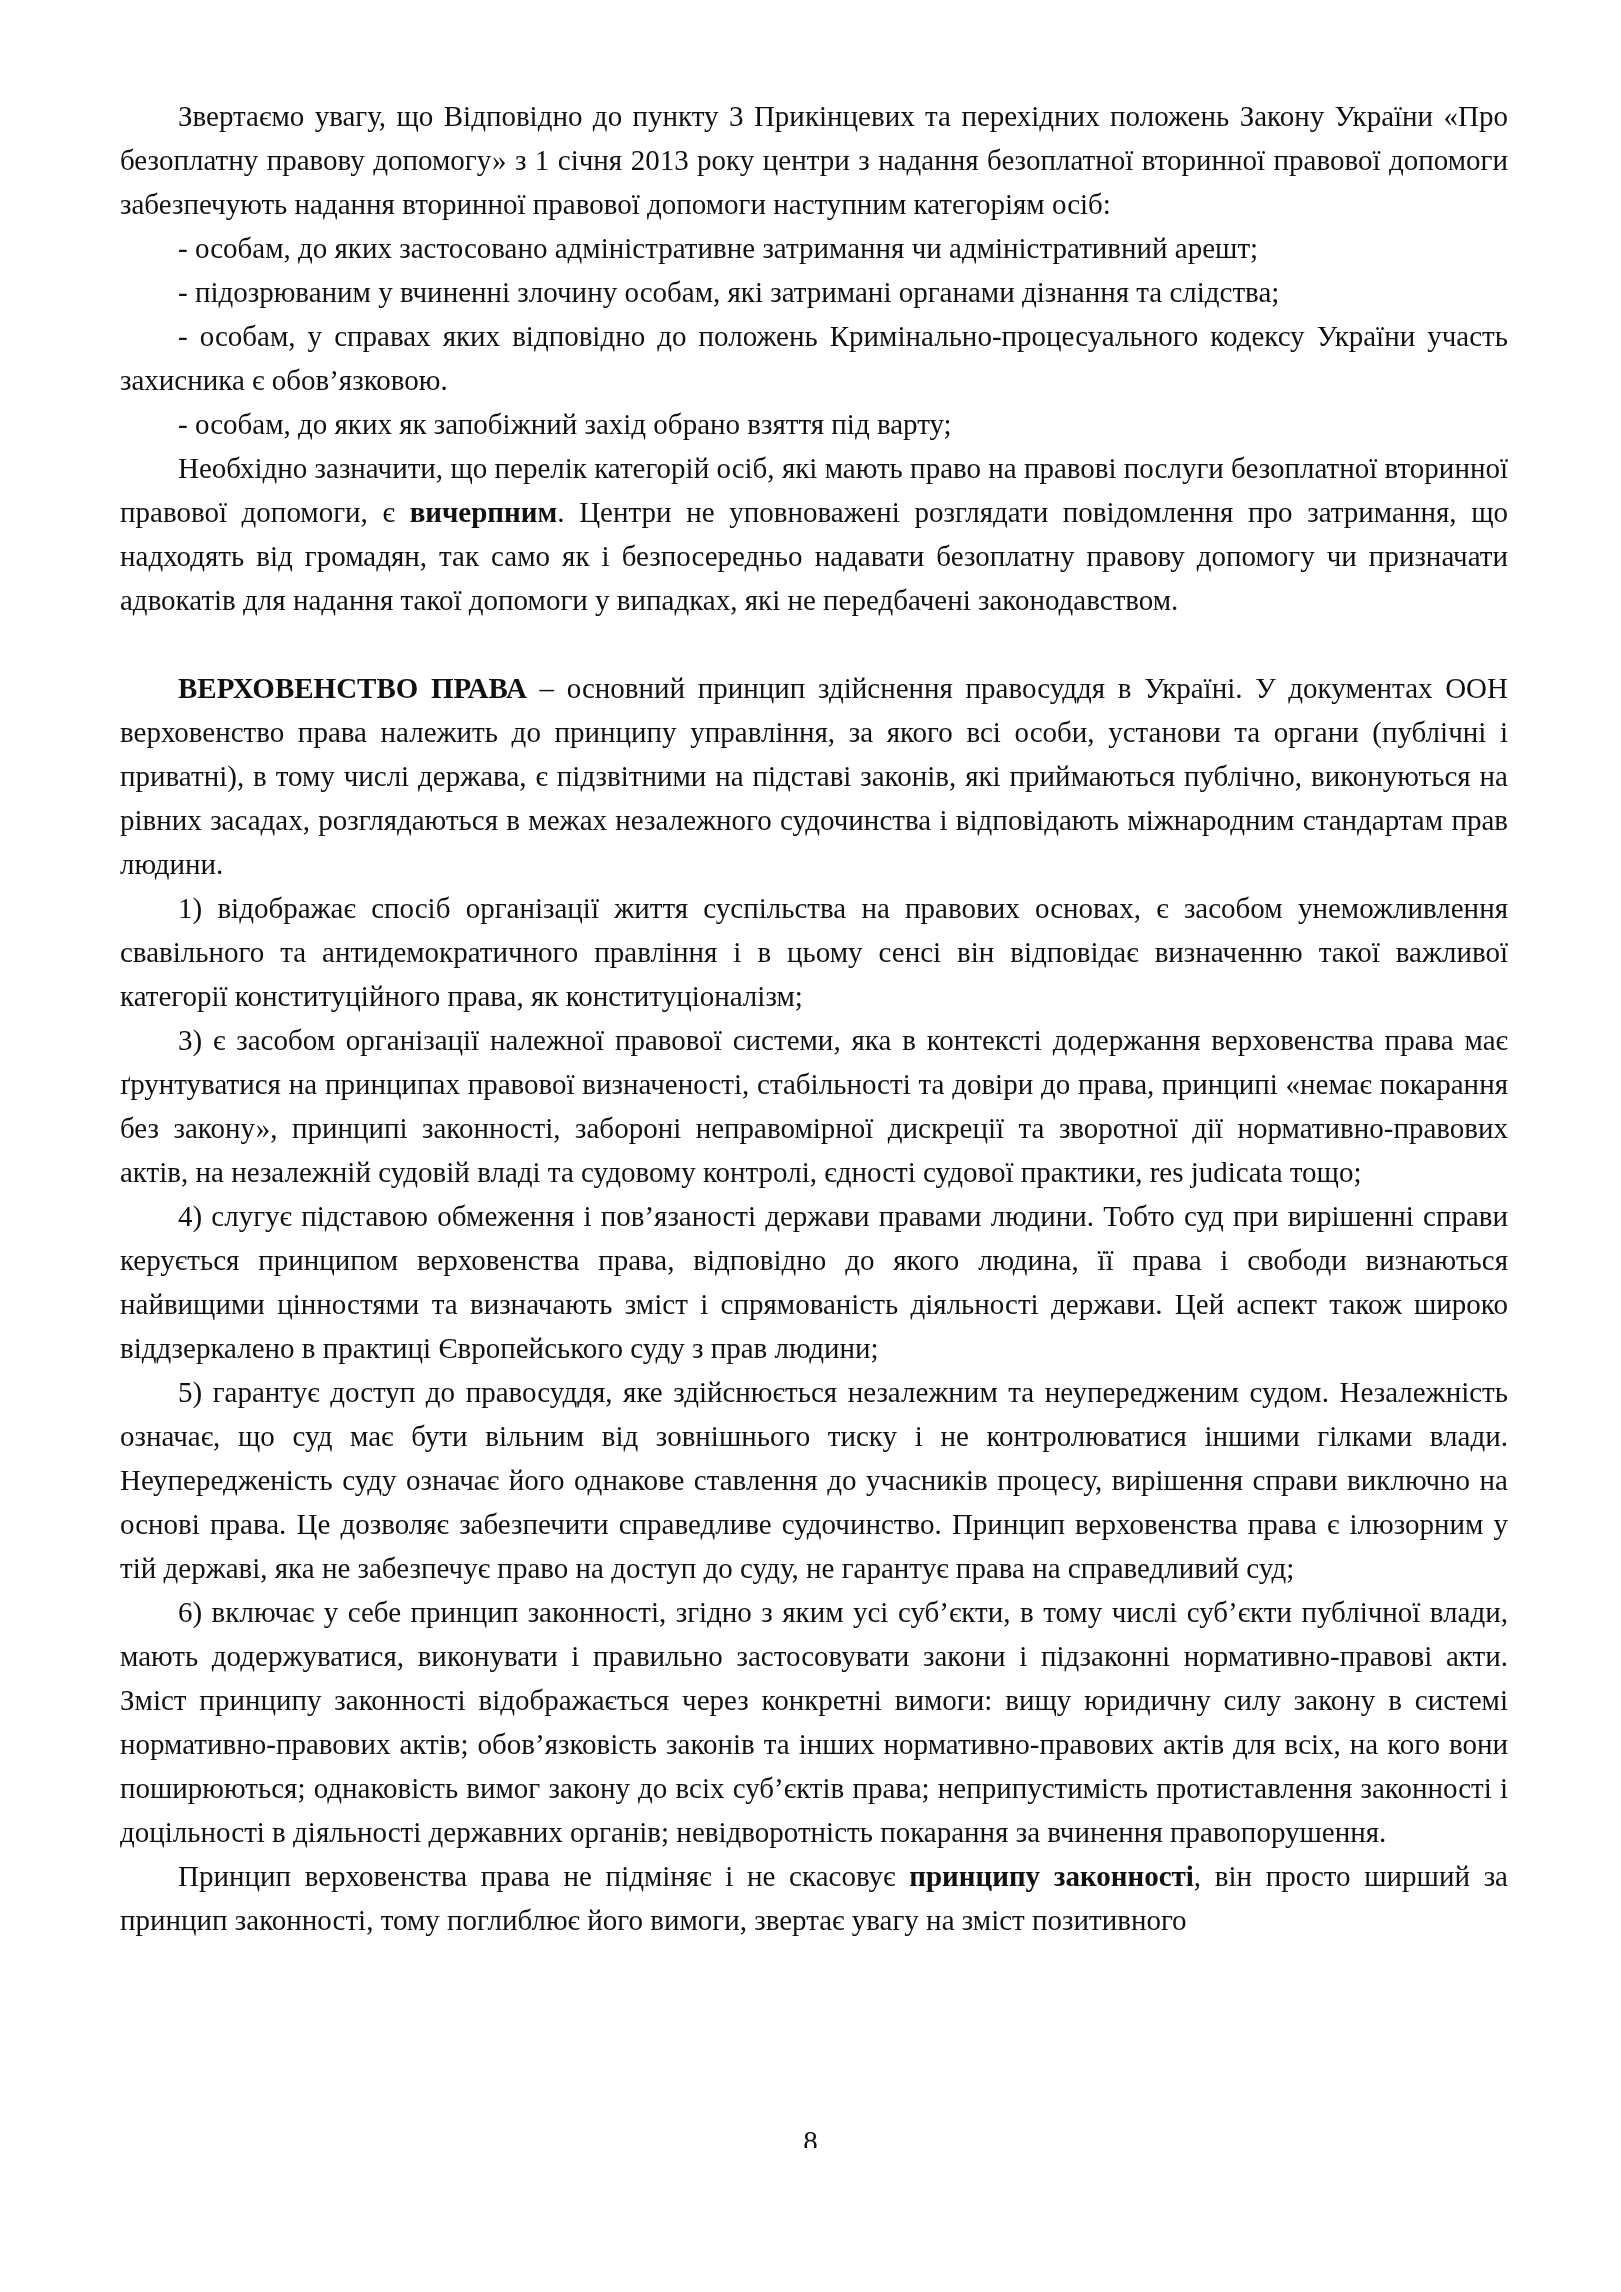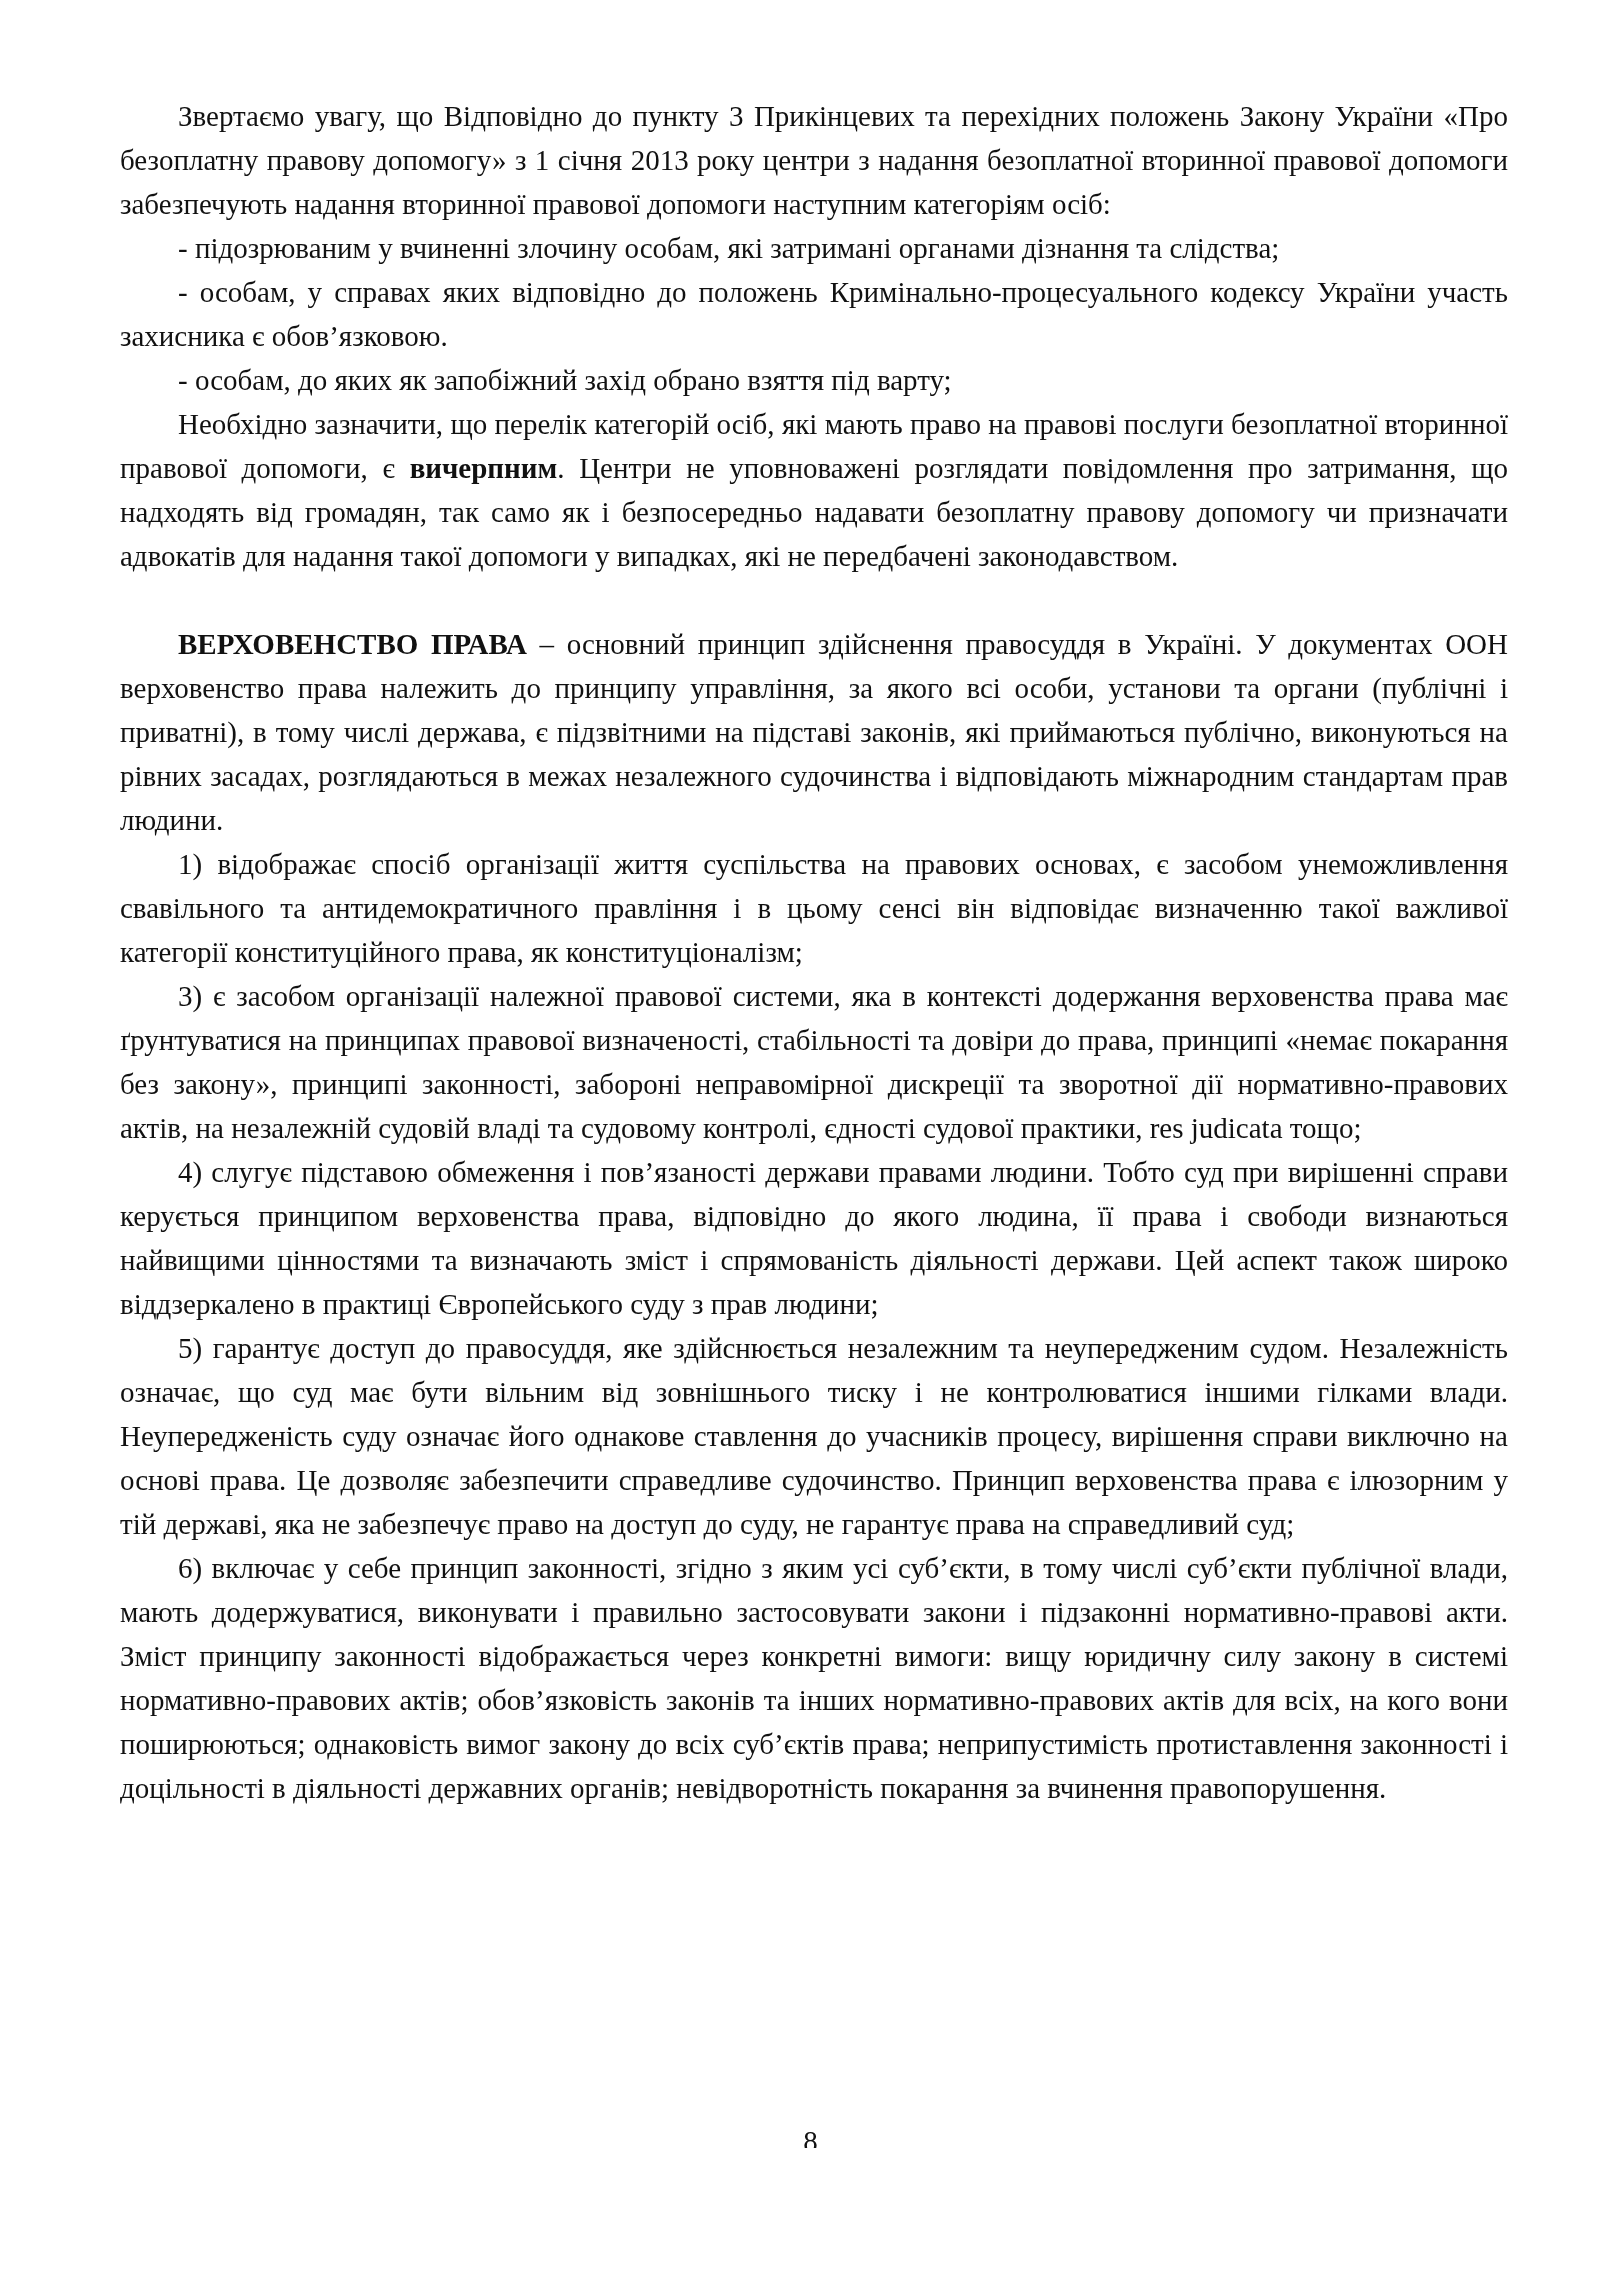--- a/index.html
+++ b/index.html
@@ -54,31 +54,33 @@
   }
 </style>
 </head>
 <body>
 
 <div class="page">
 
   <div class="content" id="body-container">
 
   <p class="para"><span>Звертаємо увагу, що Відповідно до пункту 3 Прикінцевих та перехідних положень Закону України «Про безоплатну правову допомогу» з 1 січня 2013 року центри з надання безоплатної вторинної правової допомоги забезпечують надання вторинної правової допомоги наступним категоріям осіб:</span></p>
+      <p class="para"><span>- особам, до яких застосовано адміністративне затримання чи адміністративний арешт;</span></p>
       <p class="para"><span>- підозрюваним у вчиненні злочину особам, які затримані органами дізнання та слідства;</span></p>
       <p class="para"><span>- особам, у справах яких відповідно до положень Кримінально-процесуального кодексу України участь захисника є обов’язковою.</span></p>
       <p class="para"><span>- особам, до яких як запобіжний захід обрано взяття під варту;</span></p>
       <p class="para"><span>Необхідно зазначити, що перелік категорій осіб, які мають право на правові послуги безоплатної вторинної правової допомоги, є </span><b>вичерпним</b><span>. Центри не уповноважені розглядати повідомлення про затримання, що надходять від громадян, так само як і безпосередньо надавати безоплатну правову допомогу чи призначати адвокатів для надання такої допомоги у випадках, які не передбачені законодавством.</span></p>
       <div class="spacer"></div>
       <p class="para"><b>ВЕРХОВЕНСТВО ПРАВА</b><span> – основний принцип здійснення правосуддя в Україні. У документах ООН верховенство права належить до принципу управління, за якого всі особи, установи та органи (публічні і приватні), в тому числі держава, є підзвітними на підставі законів, які приймаються публічно, виконуються на рівних засадах, розглядаються в межах незалежного судочинства і відповідають міжнародним стандартам прав людини.</span></p>
       <p class="para"><span>1) відображає спосіб організації життя суспільства на правових основах, є засобом унеможливлення свавільного та антидемократичного правління і в цьому сенсі він відповідає визначенню такої важливої категорії конституційного права, як конституціоналізм;</span></p>
       <p class="para"><span>3) є засобом організації належної правової системи, яка в контексті додержання верховенства права має ґрунтуватися на принципах правової визначеності, стабільності та довіри до права, принципі «немає покарання без закону», принципі законності, забороні неправомірної дискреції та зворотної дії нормативно-правових актів, на незалежній судовій владі та судовому контролі, єдності судової практики, res judicata тощо;</span></p>
       <p class="para"><span>4) слугує підставою обмеження і пов’язаності держави правами людини. Тобто суд при вирішенні справи керується принципом верховенства права, відповідно до якого людина, її права і свободи визнаються найвищими цінностями та визначають зміст і спрямованість діяльності держави. Цей аспект також широко віддзеркалено в практиці Європейського суду з прав людини;</span></p>
       <p class="para"><span>5) гарантує доступ до правосуддя, яке здійснюється незалежним та неупередженим судом. Незалежність означає, що суд має бути вільним від зовнішнього тиску і не контролюватися іншими гілками влади. Неупередженість суду означає його однакове ставлення до учасників процесу, вирішення справи виключно на основі права. Це дозволяє забезпечити справедливе судочинство. Принцип верховенства права є ілюзорним у тій державі, яка не забезпечує право на доступ до суду, не гарантує права на справедливий суд;</span></p>
       <p class="para"><span>6) включає у себе принцип законності, згідно з яким усі суб’єкти, в тому числі суб’єкти публічної влади, мають додержуватися, виконувати і правильно застосовувати закони і підзаконні нормативно-правові акти. Зміст принципу законності відображається через конкретні вимоги: вищу юридичну силу закону в системі нормативно-правових актів; обов’язковість законів та інших нормативно-правових актів для всіх, на кого вони поширюються; однаковість вимог закону до всіх суб’єктів права; неприпустимість протиставлення законності і доцільності в діяльності державних органів; невідворотність покарання за вчинення правопорушення.</span></p>
+      <p class="para"><span>Принцип верховенства права не підміняє і не скасовує </span><b>принципу законності</b><span>, він просто ширший за принцип законності, тому поглиблює його вимоги, звертає увагу на зміст позитивного</span></p>
     </div>
 
   <div class="footer">
     <span>8</span>
   </div>
 
 </div>
 
 
 </body></html>

